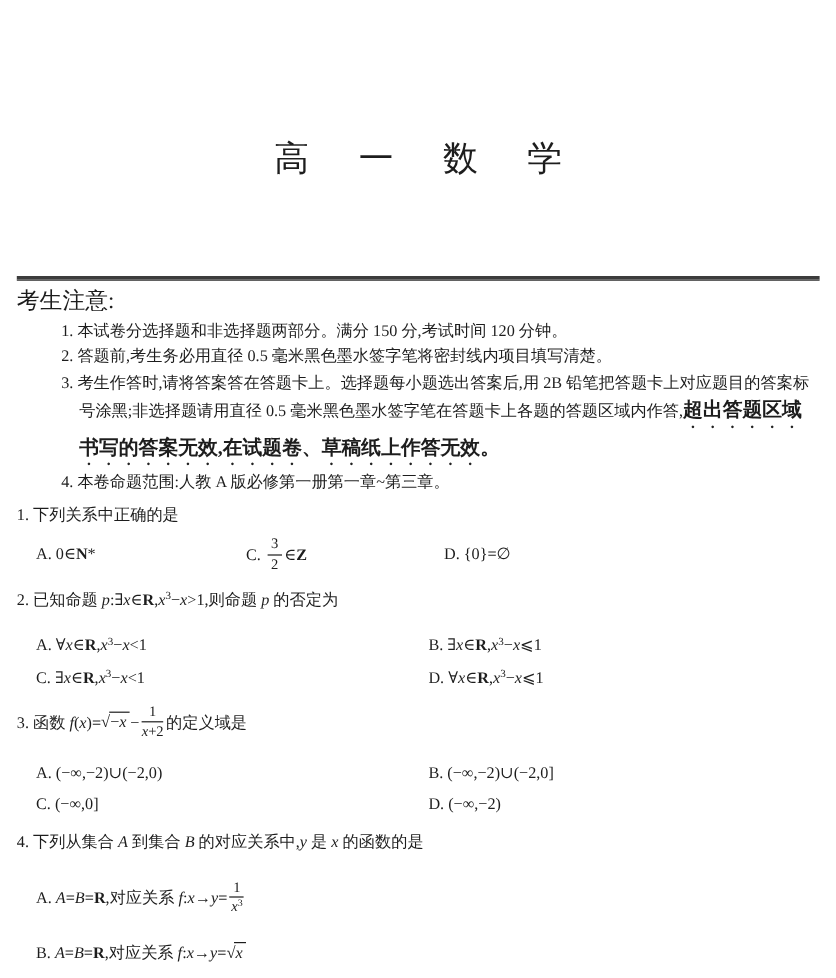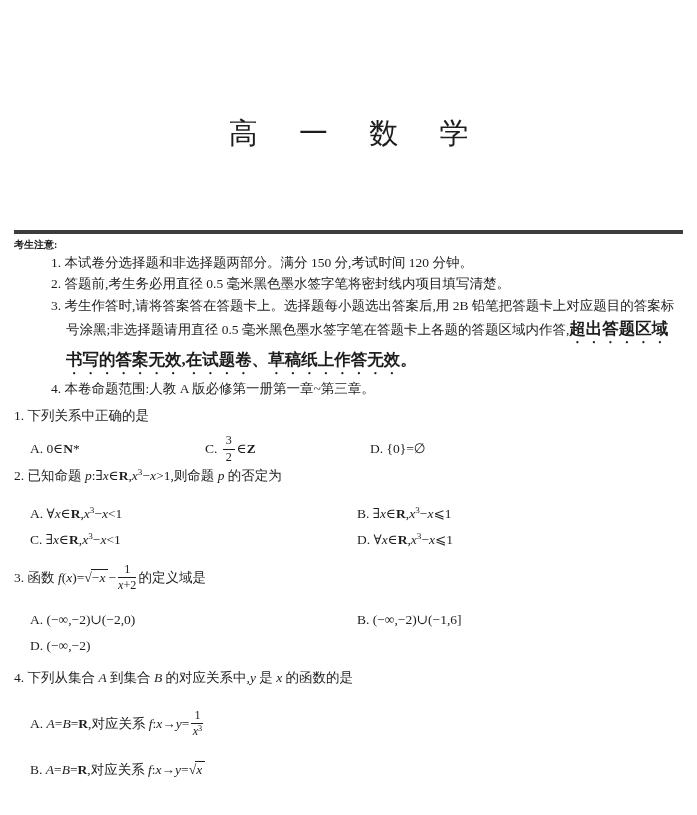--- a/index.html
+++ b/index.html
@@ -26,22 +26,22 @@
 
   .rule {
     margin-top: 74px;
     height: 2px;
     border-top: 3px solid #3c3c3c;
     border-bottom: 1px solid #4a4a4a;
   }
 
   .notice { margin-top: 4px; }
   .notice-heading {
-    font-weight: bold;
-    font-size: 10px;
+    font-weight: normal;
+    font-size: 19px;
     line-height: 1.45;
   }
   .notice-item {
     padding-left: 52px;
     text-indent: -15px;
     line-height: 1.58;
   }
   .em-dots {
     font-weight: bold;
     font-size: 16.5px;
@@ -56,21 +56,21 @@
     font-weight: bold;
     font-size: 14.5px;
     line-height: 1.62;
     padding-left: 38px;
     text-indent: -38px;
   }
 
   .question { }
   .stem { line-height: 1.55; }
   .q1 .stem { margin-top: 7px; }
-  .q2 .stem { }
+  .q2 .stem { margin-top: 11px; }
   .q3 .stem { margin-top: 9px; }
   .q4 .stem { margin-top: 9px; }
 
   .opts4 {
     display: grid;
     grid-template-columns: 175px 165px 162px 1fr;
     padding-left: 16px;
     margin-top: 5px;
     align-items: center;
     min-height: 34px;
@@ -137,21 +137,22 @@
       <span class="opt">B. ∃<i>x</i>∈<b>R</b>,<i>x</i><sup>3</sup>−<i>x</i>⩽1</span>
       <span class="opt">C. ∃<i>x</i>∈<b>R</b>,<i>x</i><sup>3</sup>−<i>x</i>&lt;1</span>
       <span class="opt">D. ∀<i>x</i>∈<b>R</b>,<i>x</i><sup>3</sup>−<i>x</i>⩽1</span>
     </div>
   </div>
 
   <div class="question q3">
     <div class="stem">3. 函数 <i>f</i>(<i>x</i>)=<span class="sqrt"><span class="rsign">√</span><span class="rbar">−<i>x</i></span></span>−<span class="frac"><span class="fnum">1</span><span class="fden"><i>x</i>+2</span></span>的定义域是</div>
     <div class="opts2">
       <span class="opt">A. (−∞,−2)∪(−2,0)</span>
-      <span class="opt">B. (−∞,−2)∪(−1,6]</span>
+      <span class="opt">B. (−∞,−2)∪(−2,0]</span>
+      <span class="opt">C. (−∞,0]</span>
       <span class="opt">D. (−∞,−2)</span>
     </div>
   </div>
 
   <div class="question q4">
     <div class="stem">4. 下列从集合 <i>A</i> 到集合 <i>B</i> 的对应关系中,<i>y</i> 是 <i>x</i> 的函数的是</div>
     <div class="optline">A. <i>A</i>=<i>B</i>=<b>R</b>,对应关系 <i>f</i>:<i>x</i>→<i>y</i>=<span class="frac"><span class="fnum">1</span><span class="fden"><i>x</i><sup>3</sup></span></span></div>
     <div class="optline">B. <i>A</i>=<i>B</i>=<b>R</b>,对应关系 <i>f</i>:<i>x</i>→<i>y</i>=<span class="sqrt"><span class="rsign">√</span><span class="rbar"><i>x</i></span></span></div>
   </div>
 

